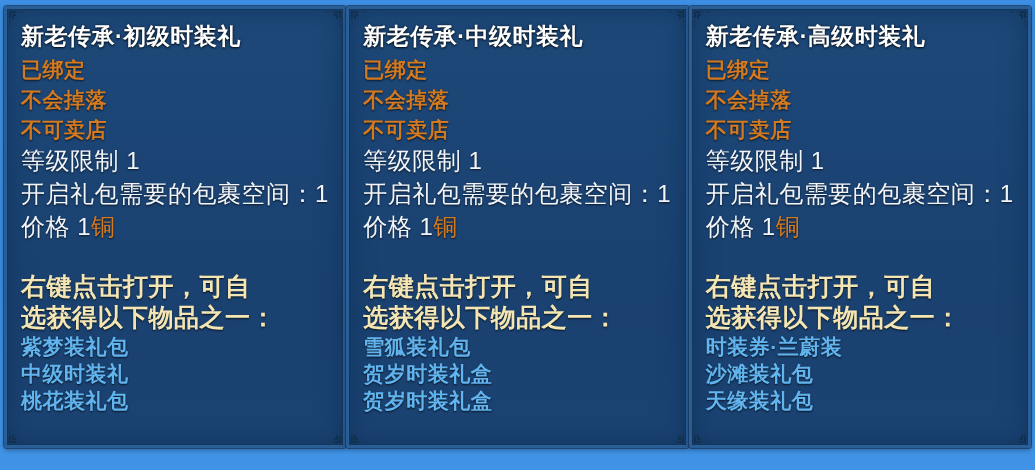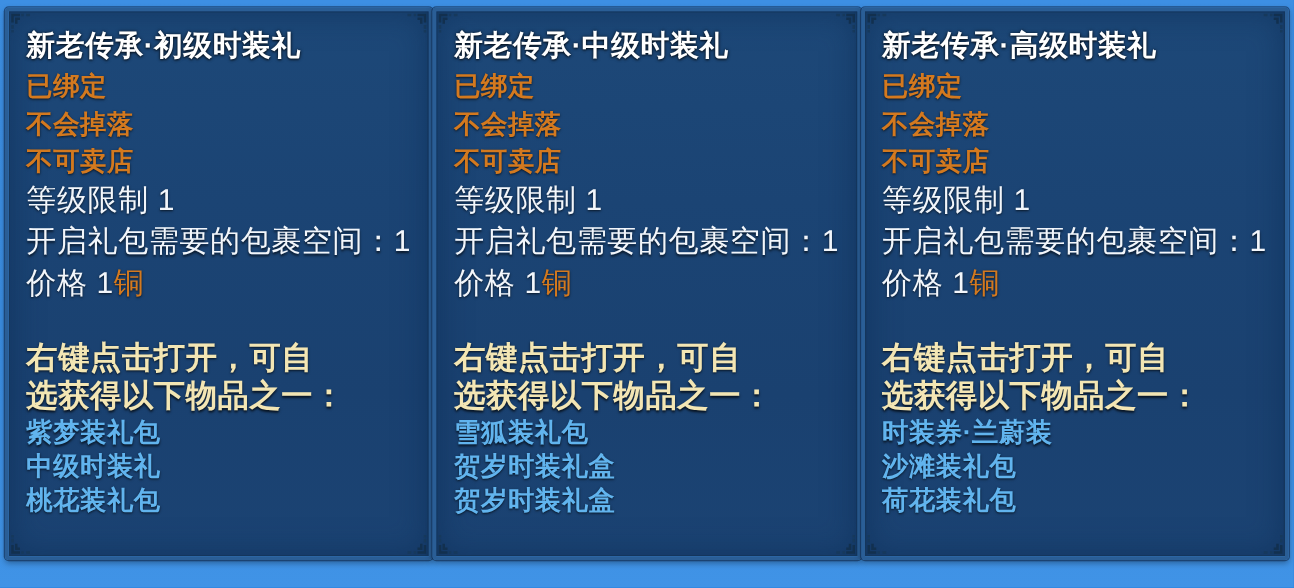--- a/index.html
+++ b/index.html
@@ -248,16 +248,16 @@
     <div class="line stat">开启礼包需要的包裹空间：1</div>
     <div class="line stat price">
       <span>价格</span>
       <span>1</span><span class="coin">铜</span>
     </div>
     <div class="spacer"></div>
     <div class="line usage">右键点击打开，可自</div>
     <div class="line usage">选获得以下物品之一：</div>
     <div class="line reward">时装券·兰蔚装</div>
     <div class="line reward">沙滩装礼包</div>
-    <div class="line reward">荷花装礼包</div>
+    <div class="line reward">天缘装礼包</div>
   </div>
 
 </div>
 
 </body></html>

